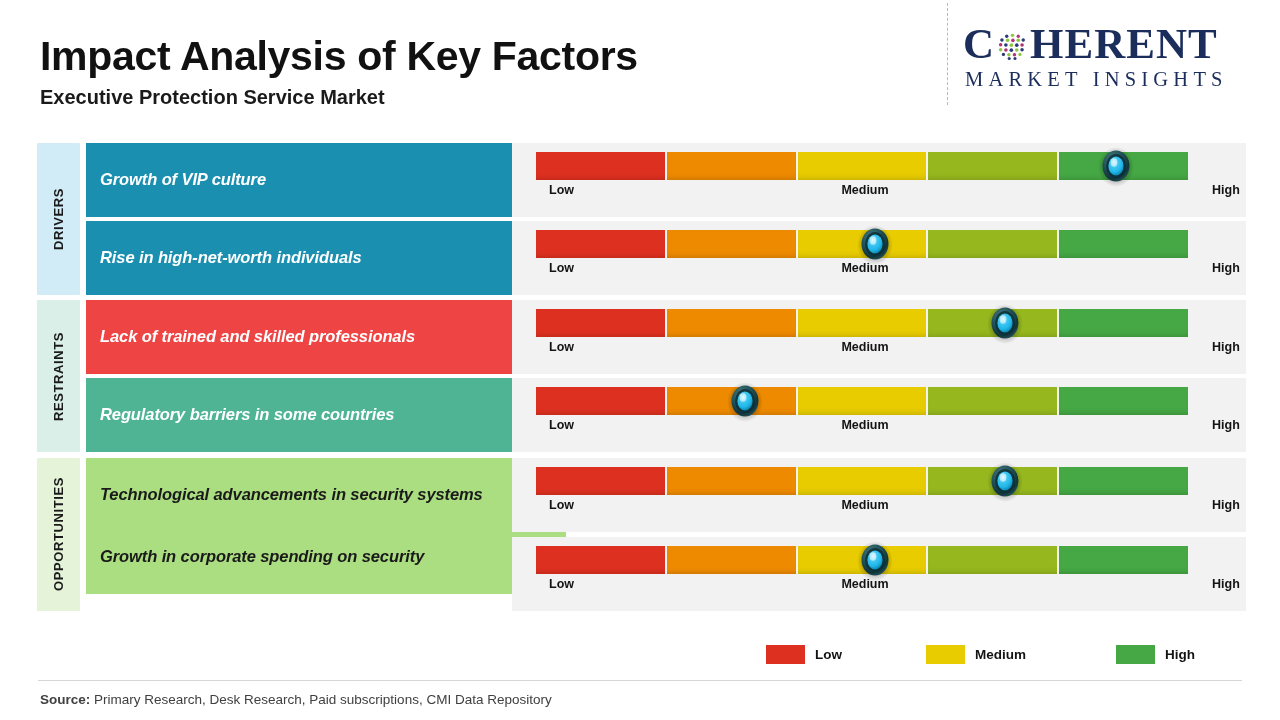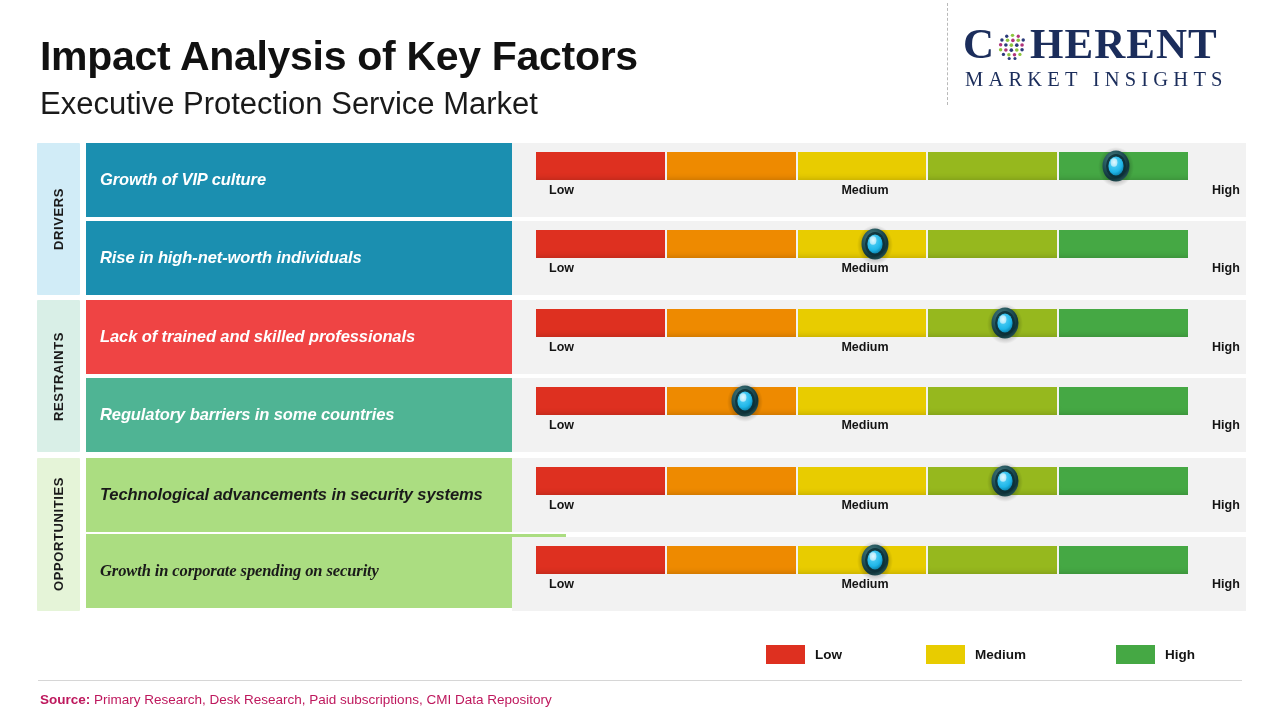--- a/index.html
+++ b/index.html
@@ -27,22 +27,22 @@
     left: 40px; top: 33px;
     font-size: 41px;
     font-weight: bold;
     letter-spacing: -0.3px;
     color: #111111;
     white-space: nowrap;
   }
   .title-sub {
     position: absolute;
     left: 40px; top: 86px;
-    font-size: 31px;
-    font-weight: normal;
+    font-size: 20px;
+    font-weight: bold;
     color: #1a1a1a;
     white-space: nowrap;
   }
 
   .logo-divider {
     position: absolute;
     left: 947px; top: 3px;
     width: 0; height: 102px;
     border-left: 1px dashed #b9b9b9;
   }
@@ -199,21 +199,21 @@
   .footer-rule {
     position: absolute;
     left: 38px; top: 680px;
     width: 1204px; height: 1px;
     background: #d6d6d6;
   }
   .source {
     position: absolute;
     left: 40px; top: 692px;
     font-size: 13.5px;
-    color: #be185d;
+    color: #404040;
     white-space: nowrap;
   }
   .source b { font-weight: bold; }
 </style>
 </head>
 <body>
 
 <div class="header">
   <div class="title-main">Impact Analysis of Key Factors</div>
   <div class="title-sub">Executive Protection Service Market</div>
@@ -279,21 +279,21 @@
   </div>
   <div class="factor-box" id="fb-2" style="top: 160px; height: 74px; background: #ef4444;">
     <span class="factor-text" style="color: rgb(255, 255, 255);">Lack of trained and skilled professionals</span>
   </div>
   <div class="factor-box" id="fb-3" style="top: 238px; height: 74px; background: rgb(79, 180, 148);">
     <span class="factor-text" style="color: rgb(255, 255, 255);">Regulatory barriers in some countries</span>
   </div>
   <div class="factor-box" id="fb-4" style="top: 318px; height: 74px; background: rgb(171, 221, 129);">
     <span class="factor-text" style="color: rgb(26, 26, 26);">Technological advancements in security systems</span>
   </div>
-  <div class="factor-box" id="fb-5" style="top: 394px; height: 74px; background: rgb(171, 221, 129); font-family: Liberation Serif, serif;">
+  <div class="factor-box" id="fb-5" style="top: 380px; height: 74px; background: rgb(171, 221, 129);">
     <span class="factor-text" style="color: rgb(26, 26, 26);">Growth in corporate spending on security</span>
   </div>
 
   <div id="gauges">
       <div class="gauge-row" style="top: 3px; height: 74px; background: rgb(242, 242, 242);">
         <div class="gauge-track">
           <div class="seg" style="background: rgb(222, 48, 32);"></div>
           <div class="seg" style="background: rgb(238, 138, 0);"></div>
           <div class="seg" style="background: rgb(232, 204, 0);"></div>
           <div class="seg" style="background: rgb(150, 184, 30);"></div>

